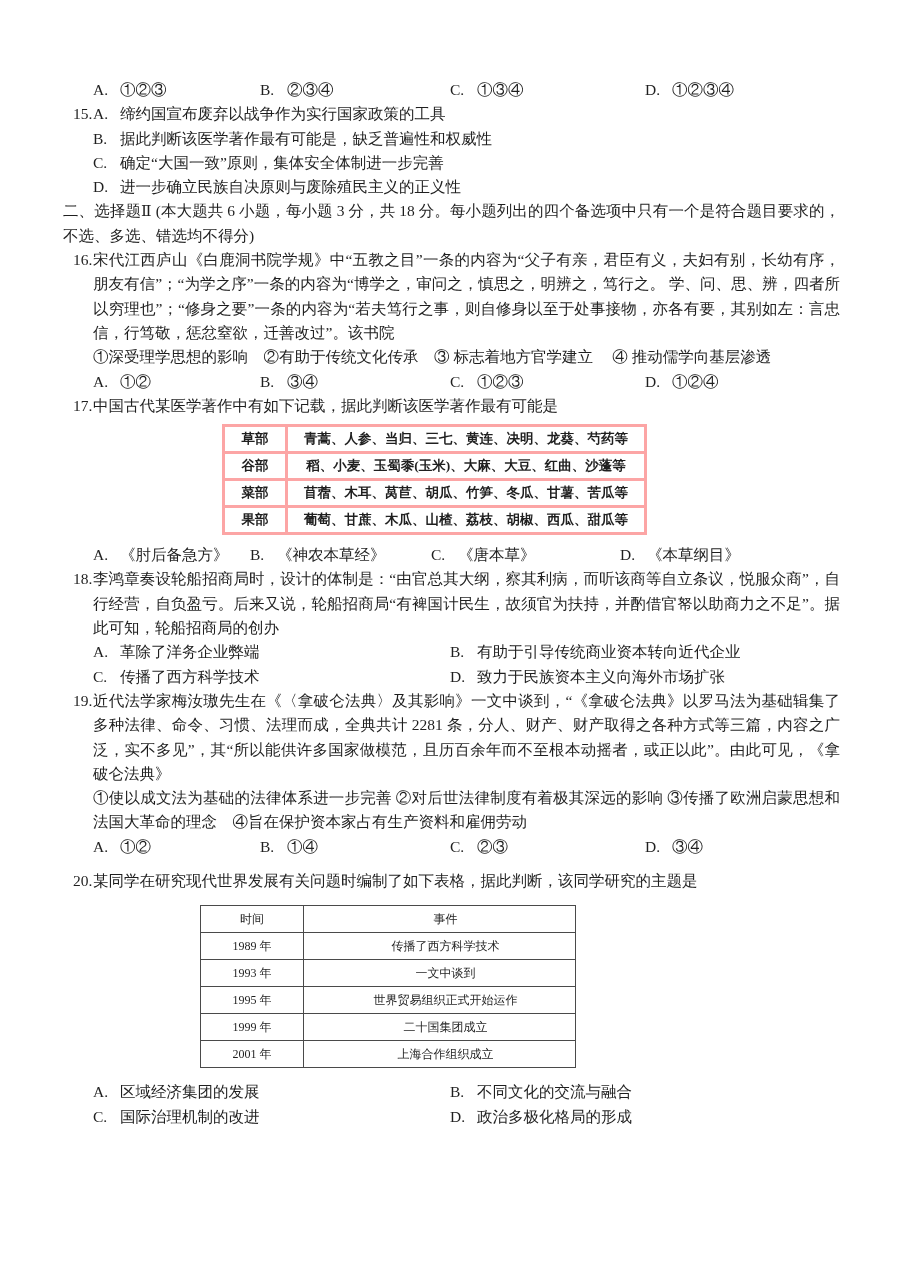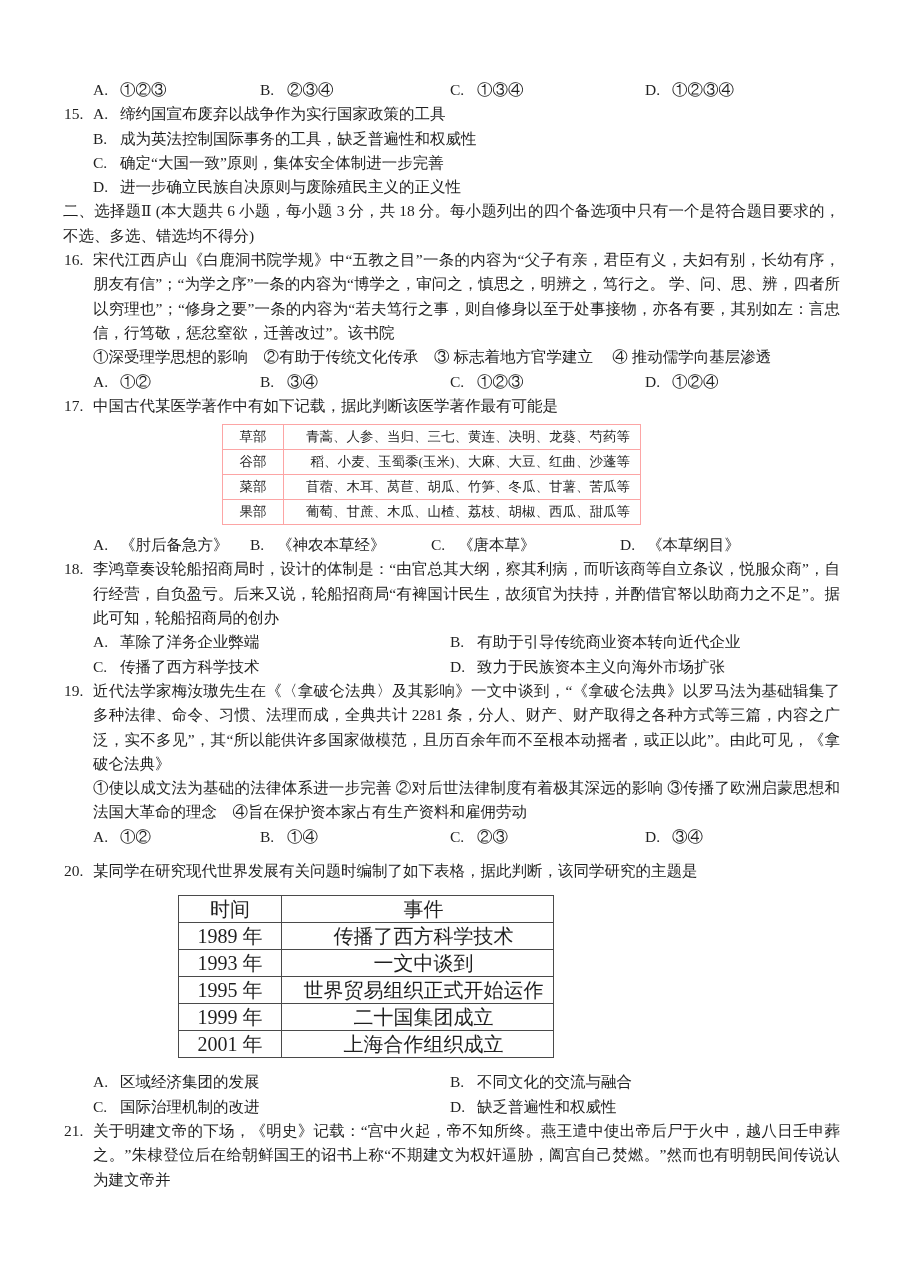--- a/index.html
+++ b/index.html
@@ -11,21 +11,21 @@
   }
   .page{
     box-sizing:border-box;
     width:900px;height:1272px;
     padding:78px 60px 0 63px;
     font-size:15.5px;line-height:24.3px;
     overflow:hidden;
     display:flow-root;
   }
   .q{position:relative;padding-left:30px;text-align:justify;}
-  .qnum{position:absolute;left:1px;top:0;width:28px;}
+  .qnum{position:absolute;left:10px;top:0;width:28px;}
   .items-line{text-align:justify;}
   
   .opt-row{display:flex;}
   .opt-row .cell{display:flex;}
   .cols4 .c1{width:167px;}
   .cols4 .c2{width:190px;}
   .cols4 .c3{width:195px;}
   .cols4 .c4{flex:1;}
   .cols4-17 .c1{width:157px;}
   .cols4-17 .c2{width:181px;}
@@ -36,28 +36,28 @@
   .opt-line{display:flex;}
   .opt-line + .opt-line{margin-top:0;}
   
   .section-heading{text-align:justify;}
   
   .t17{
     border-collapse:collapse;
     margin:6px 0 8px 129px;
     font-size:13.5px;line-height:16px;
   }
-  .t17 td{border:1px solid #fca5a5;height:24px;padding:0 10px;}
+  .t17 td{border:3px solid #fca5a5;height:24px;padding:0 10px;font-weight:bold;}
   .t17 td.lab{width:44px;text-align:center;padding:0 8px;}
-  .t17 td.val{width:336px;text-align:right;}
+  .t17 td.val{width:336px;text-align:center;}
   
   .t20{
     border-collapse:collapse;
-    margin:12px 0 12px 85px;
-    font-size:20px;line-height:20px;
+    margin:12px 0 12px 107px;
+    font-size:12px;line-height:20px;
   }
   .t20 th,.t20 td{
     border:1px solid #4a4a4a;font-weight:normal;
     text-align:center;height:26px;padding:0 8px;
   }
   .t20 .tcol{width:86px;}
   .t20 .ecol{width:243px;padding-left:20px;}
   .mt-q20{margin-top:10px;}
   .opts-2col > .opt-row + .opt-row{margin-top:0;}
 </style>
@@ -88,21 +88,21 @@
   </div>
 
   <div class="q">
     <span class="qnum">15.</span>
     <div class="opt-line">
         <span class="ol">A.</span>
         <span>缔约国宣布废弃以战争作为实行国家政策的工具</span>
       </div>
     <div class="opt-line">
         <span class="ol">B.</span>
-        <span>成为英法控制国际事务的工具，缺乏普遍性和权威性</span>
+        <span>据此判断该医学著作最有可能是，缺乏普遍性和权威性</span>
       </div>
     <div class="opt-line">
         <span class="ol">C.</span>
         <span>确定“大国一致”原则，集体安全体制进一步完善</span>
       </div>
     <div class="opt-line">
         <span class="ol">D.</span>
         <span>进一步确立民族自决原则与废除殖民主义的正义性</span>
       </div>
   </div>
@@ -269,24 +269,20 @@
             <span>不同文化的交流与融合</span>
           </span>
       </div>
       <div class="opt-row cols2">
         <span class="cell ch">
             <span class="ol">C.</span>
             <span>国际治理机制的改进</span>
           </span>
         <span class="cell cl">
             <span class="ol">D.</span>
-            <span>缺乏普遍性和权威性</span>
-          </span>
-      </div>
-    </div>
-  </div>
-
-  <div class="q">
-    <span class="qnum">21.</span>
-    <div>关于明建文帝的下场，《明史》记载：“宫中火起，帝不知所终。燕王遣中使出帝后尸于火中，越八日壬申葬之。”朱棣登位后在给朝鲜国王的诏书上称“不期建文为权奸逼胁，阖宫自己焚燃。”然而也有明朝民间传说认为建文帝并</div>
-  </div>
+            <span>政治多极化格局的形成</span>
+          </span>
+      </div>
+    </div>
+  </div>
+
 
 </div>
 
 </body></html>

